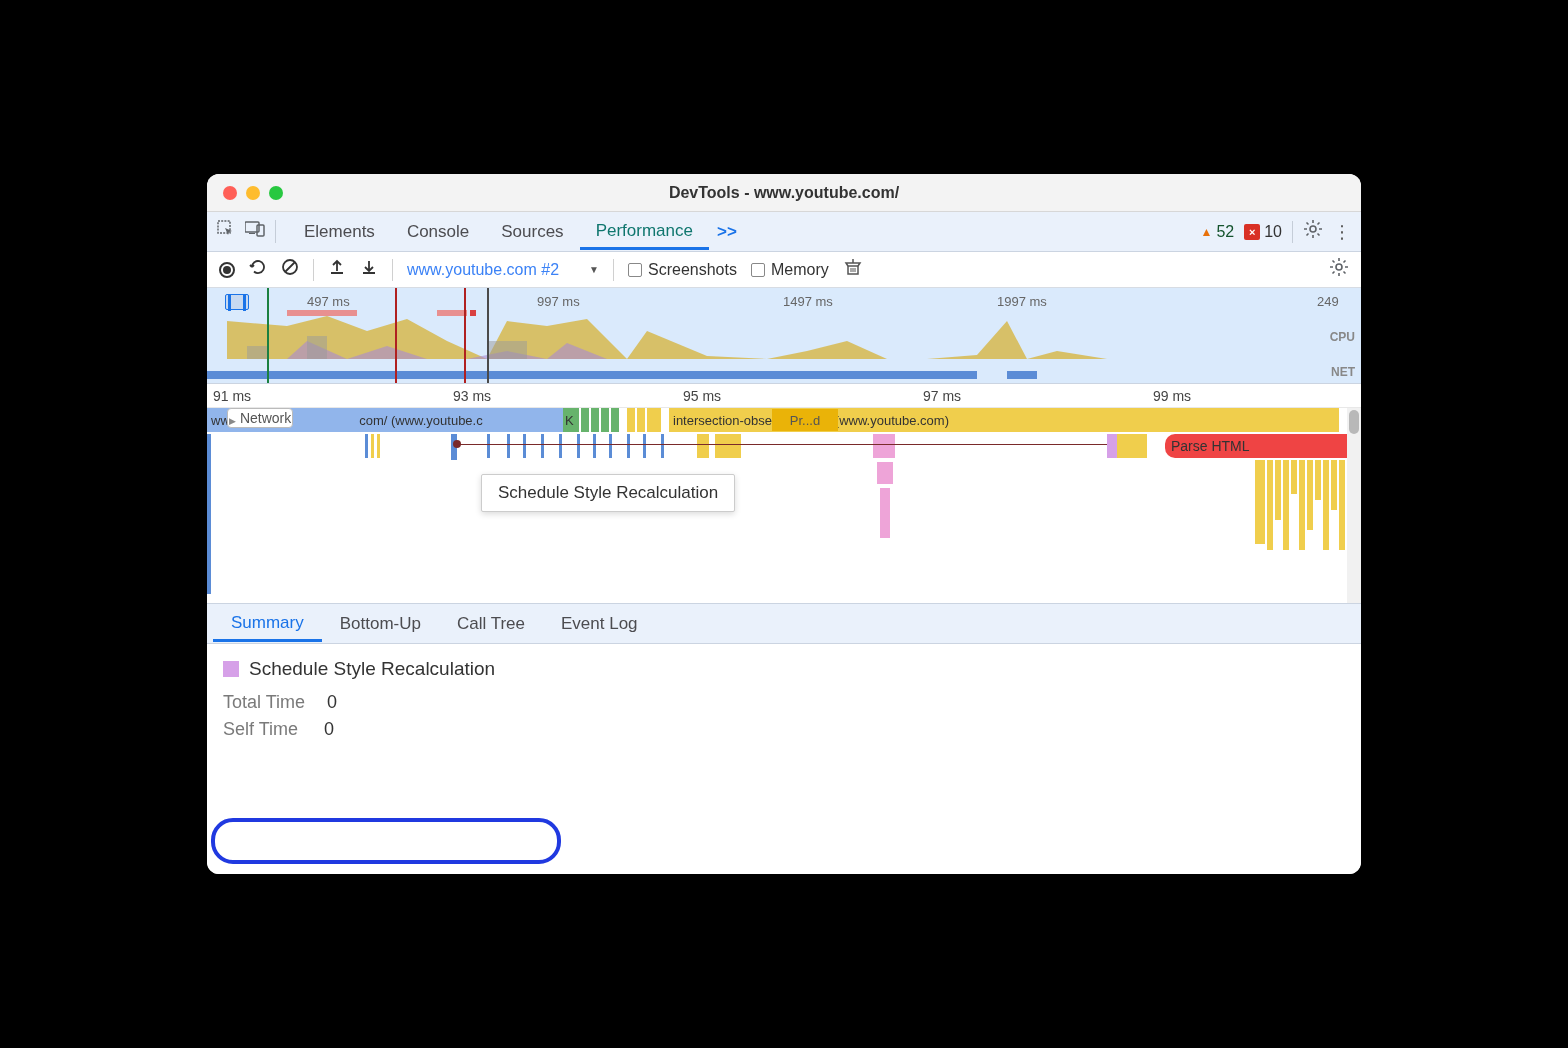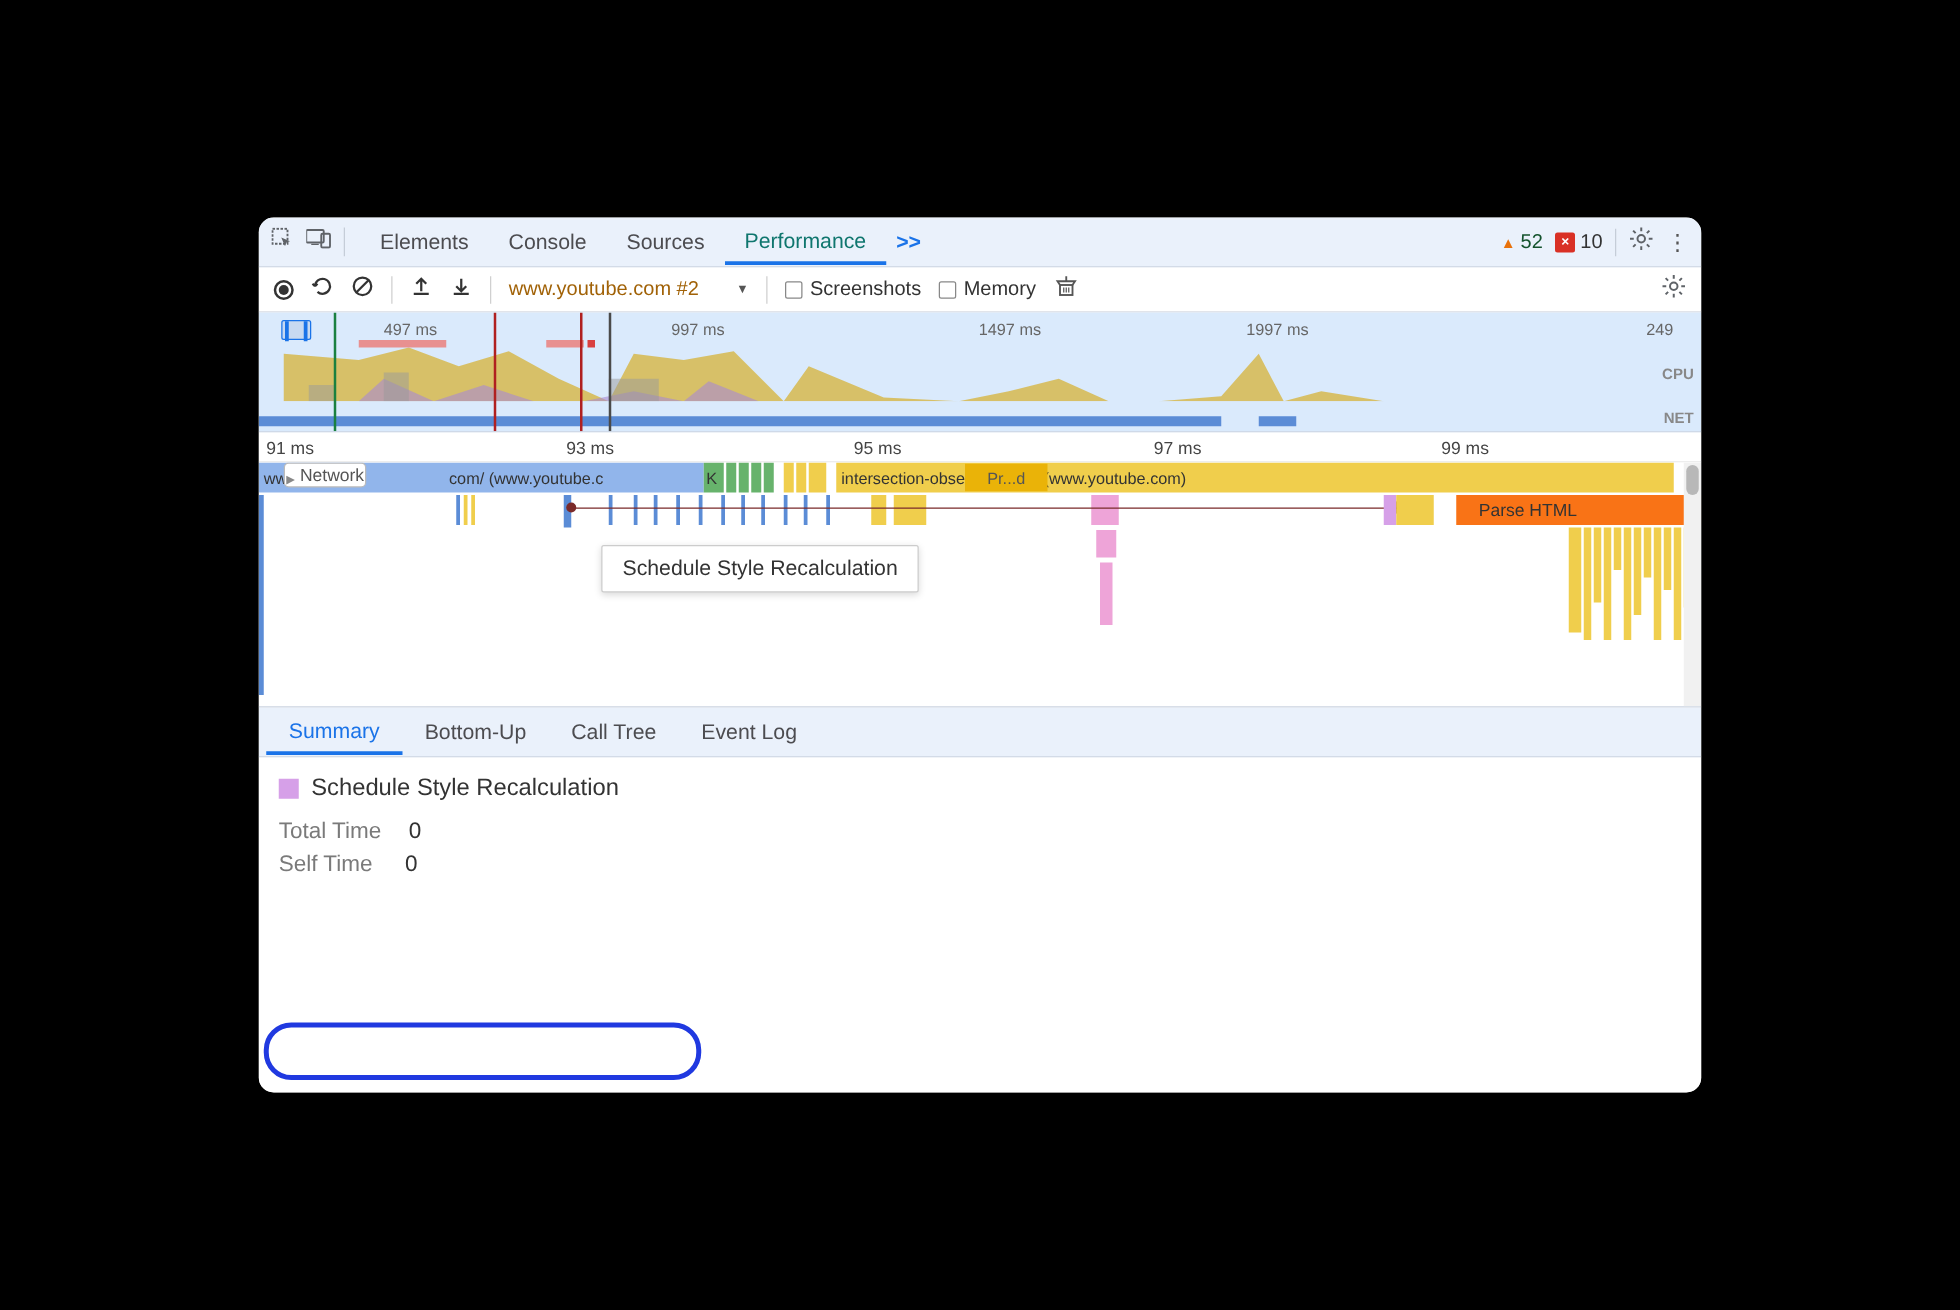--- a/index.html
+++ b/index.html
@@ -65,21 +65,21 @@
   border-bottom: 1px solid #d7dce3;
   display: flex;
   align-items: center;
   gap: 14px;
   padding: 0 12px;
 }
 .toolbar .sep { width:1px; height:22px; background:#d0d0d0; }
 .icon-btn { color:#5f6368; font-size:18px; }
 .record-btn { width:16px; height:16px; border:2px solid #333; border-radius:50%; }
 .record-btn::after { content:""; display:block; width:8px; height:8px; border-radius:50%; background:#333; margin:2px auto; }
-.site-select { font-size:16px; color:#a16207; display:flex; align-items:center; gap:30px; }
+.site-select { font-size:16px; color:#3b82f6; display:flex; align-items:center; gap:30px; }
 .site-select::after { content:"▼"; font-size:10px; color:#555; }
 .checkbox-ctl { display:flex; align-items:center; gap:6px; font-size:16px; color:#333; }
 .checkbox-ctl .box { width:14px; height:14px; border:1.5px solid #888; border-radius:2px; }
 .toolbar-gear { margin-left:auto; }
 
 .overview {
   height: 96px;
   background: #daeafc;
   border-bottom: 1px solid #cbd4e1;
   position: relative;
@@ -108,21 +108,21 @@
 .tick-y { background:#f0ce4c; }
 .prd { position:absolute; left:565px; top:1px; width:66px; height:22px; background:#eab308; display:flex; align-items:center; justify-content:center; font-size:13px; color:#555; }
 .arrow-line { position:absolute; left:250px; top:36px; width:662px; height:1px; background:#7a2a2a; }
 .arrow-line::before { content:""; position:absolute; left:-4px; top:-4px; width:8px; height:8px; border-radius:50%; background:#7a2a2a; }
 .arrow-line::after { content:""; position:absolute; right:-8px; top:-5px; border-left:10px solid #7a2a2a; border-top:5px solid transparent; border-bottom:5px solid transparent; }
 .pink-bar { position:absolute; left:666px; top:26px; width:22px; background:#eea4d8; }
 .pink-1 { height:24px; top:26px; }
 .pink-2 { height:22px; top:54px; width:16px; left:670px; }
 .pink-3 { height:50px; top:80px; width:10px; left:673px; }
 .tooltip-box { position:absolute; left:274px; top:66px; background:#fff; border:1px solid #ccc; border-radius:2px; padding:8px 16px; font-size:17px; color:#333; box-shadow:0 2px 6px rgba(0,0,0,0.15); }
-.parse-html { position:absolute; right:0; top:26px; width:196px; height:24px; background:#f97316; display:flex; align-items:center; padding:0 18px; font-size:14px; color:#333; }
+.parse-html { position:absolute; right:0; top:26px; width:196px; height:24px; background:#ef4444; display:flex; align-items:center; padding:0 6px; font-size:14px; color:#333;border-radius:10px; }
 .yellow-strips { position:absolute; right:0; top:52px; height:90px; display:flex; gap:2px; align-items:flex-start; }
 .yellow-strips div { width:6px; background:#f0ce4c; }
 .scroll-y { position:absolute; right:0; top:0; width:14px; height:100%; background:#f1f1f1; }
 .scroll-thumb { width:10px; height:24px; background:#b8b8b8; border-radius:5px; margin:2px auto; }
 
 .detail-tabs { height:40px; background:#eaf1fb; border-bottom:1px solid #cbd4e1; display:flex; align-items:center; padding:0 6px; }
 .dtab { font-size:17px; color:#4c4c50; padding:8px 18px; cursor:pointer; }
 .dtab.active { color:#1a73e8; border-bottom:3px solid #1a73e8; padding-bottom:6px; }
 
 .summary-panel { padding:14px 16px 20px; background:#fff; flex:1; }
@@ -131,20 +131,28 @@
 .summary-row { display:flex; gap:22px; font-size:18px; color:#7a7a7a; margin-bottom:6px; }
 .summary-row .val { color:#333; }
 .highlight-ring { position:absolute; border:4px solid #2039e0; border-radius:22px; pointer-events:none; }
 .link { color:#1a73e8; text-decoration:underline; }
 </style>
 </head>
 <body>
 
 <div class="window">
 
+  <div class="titlebar">
+    <div class="traffic">
+      <span class="tl-close"></span>
+      <span class="tl-min"></span>
+      <span class="tl-max"></span>
+    </div>
+    <div class="titlebar-title">DevTools - www.youtube.com/</div>
+  </div>
 
   <div class="tabbar">
     <div class="left-icons">
       <span class="icon-btn">
         <svg width="18" height="18" viewBox="0 0 18 18">
             <rect x="1" y="1" width="12" height="12" fill="none" stroke="#5f6368" stroke-width="1.5" stroke-dasharray="2,1.2"></rect>
             <path d="M8 8 L15 11 L12 12 L11 15 Z" fill="#5f6368"></path>
           </svg>
       </span>
       <span class="icon-btn">

